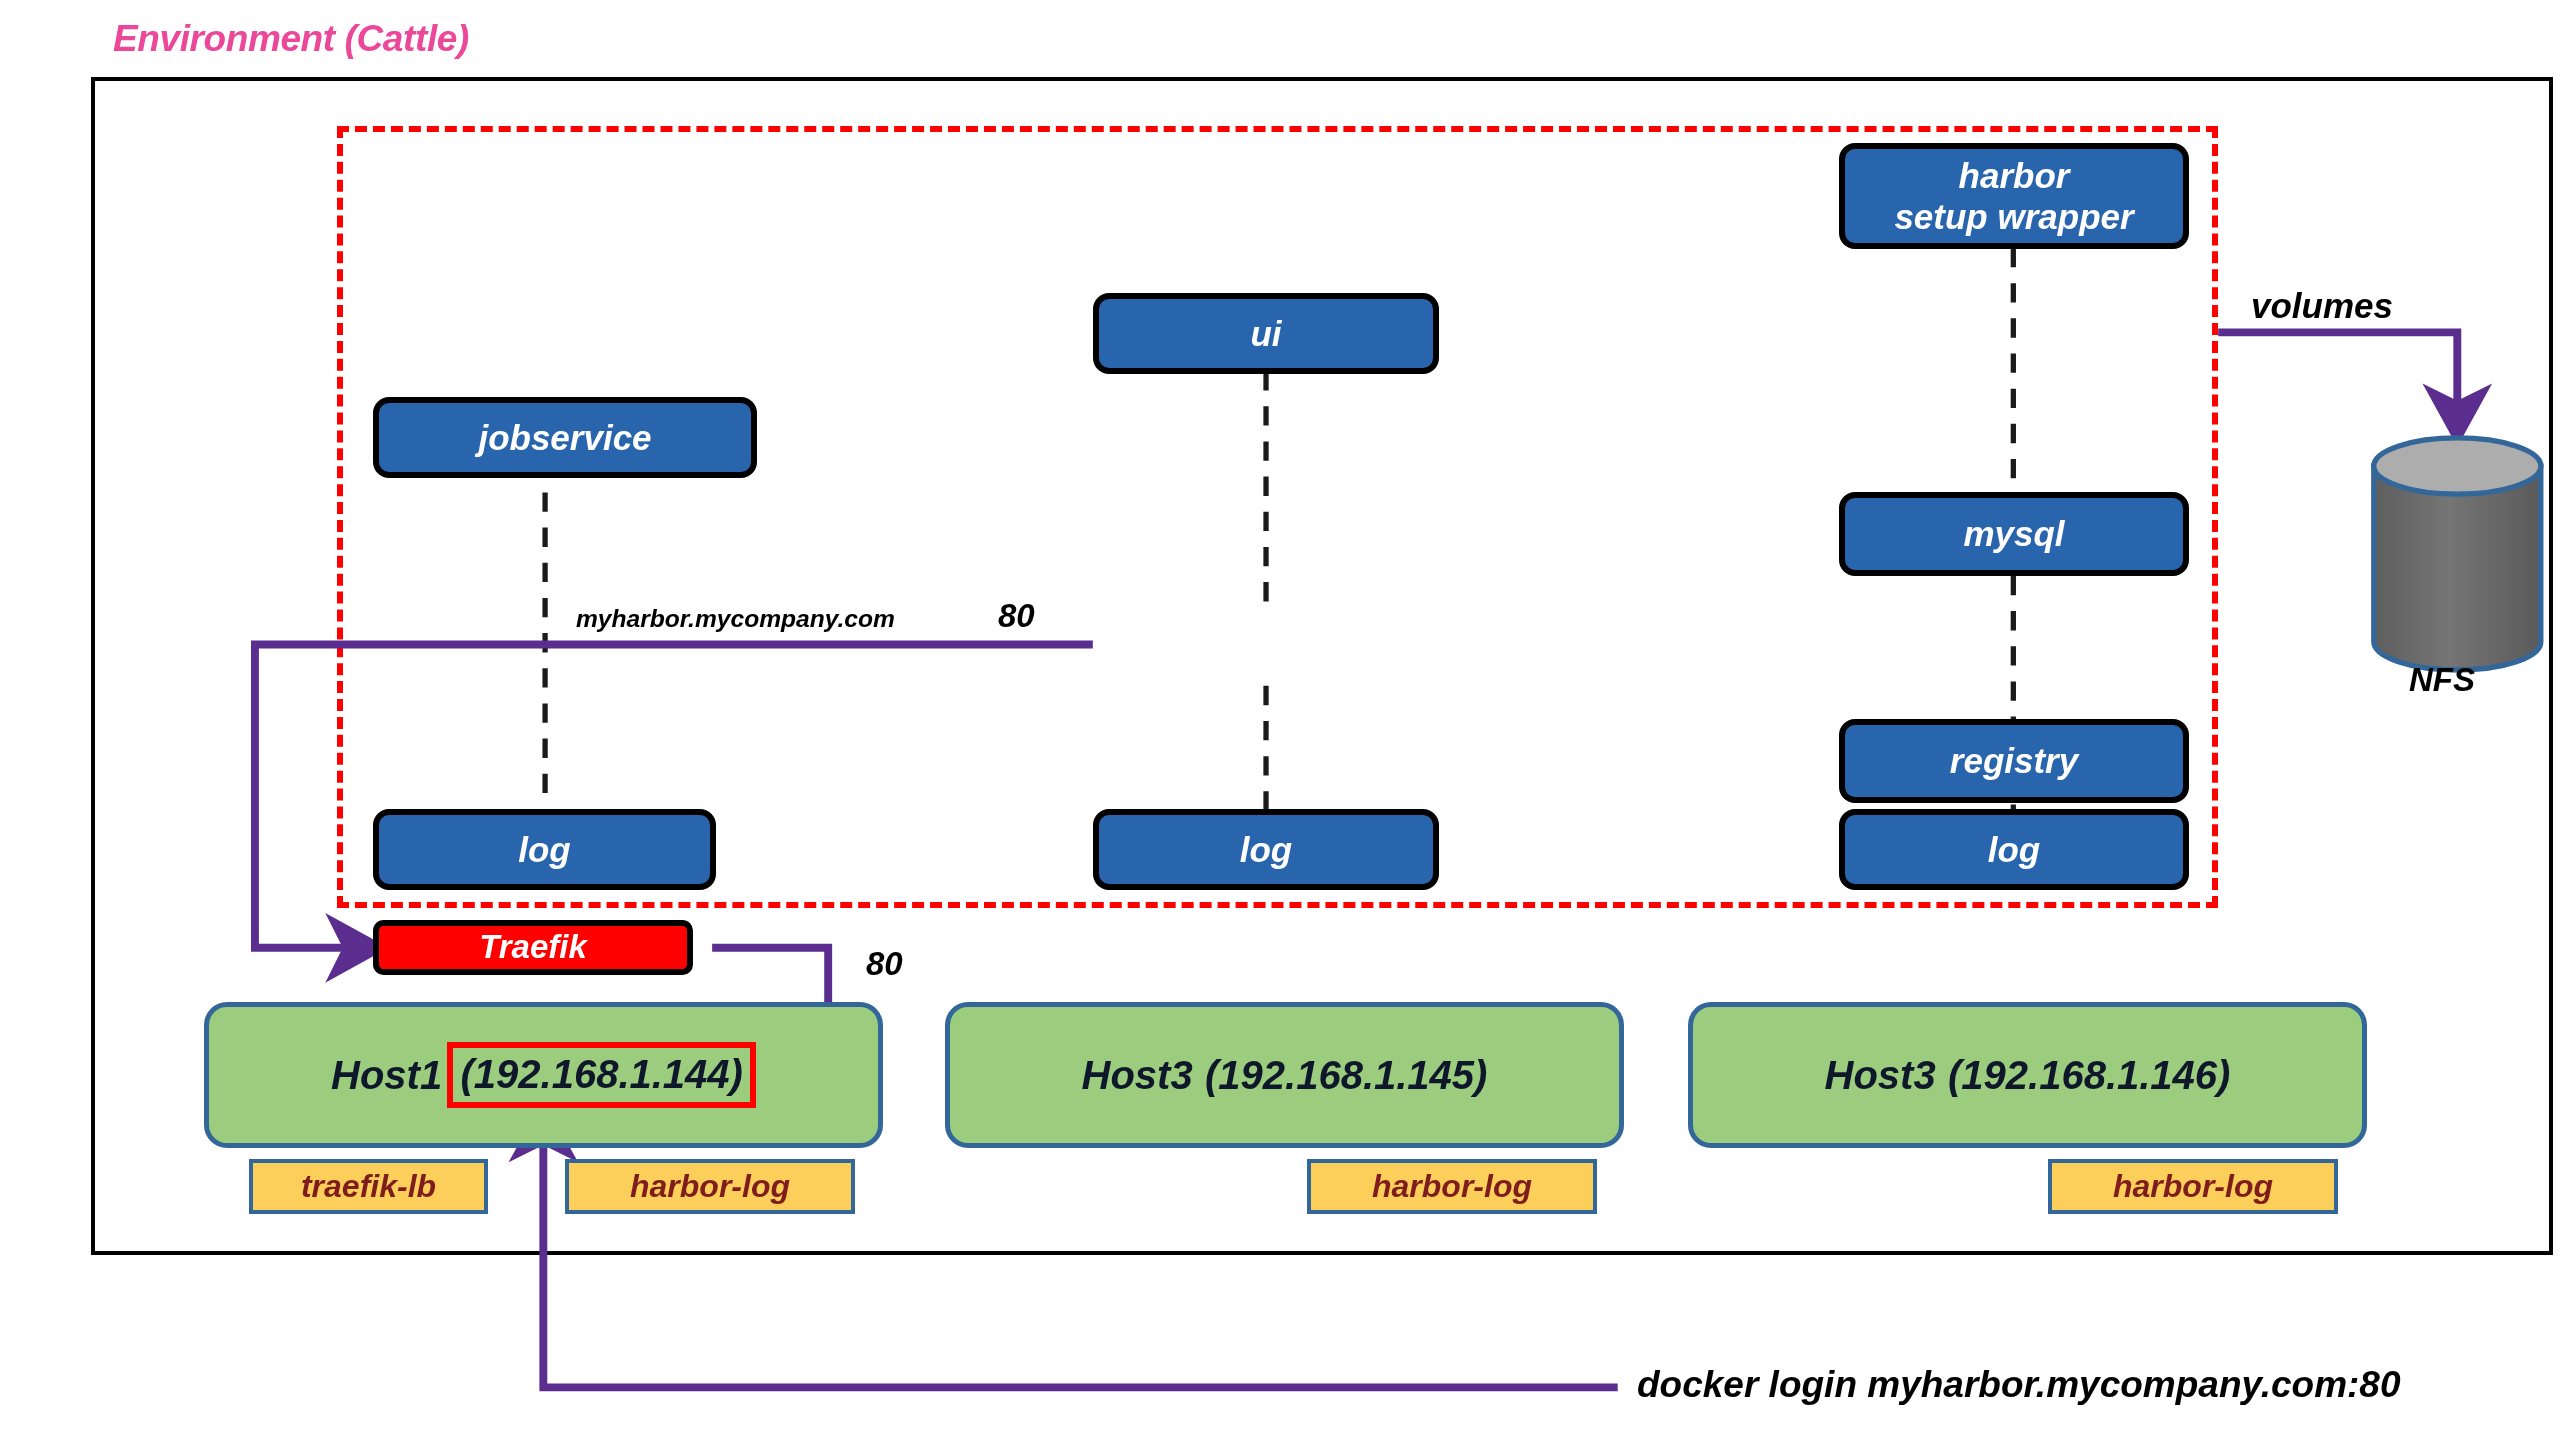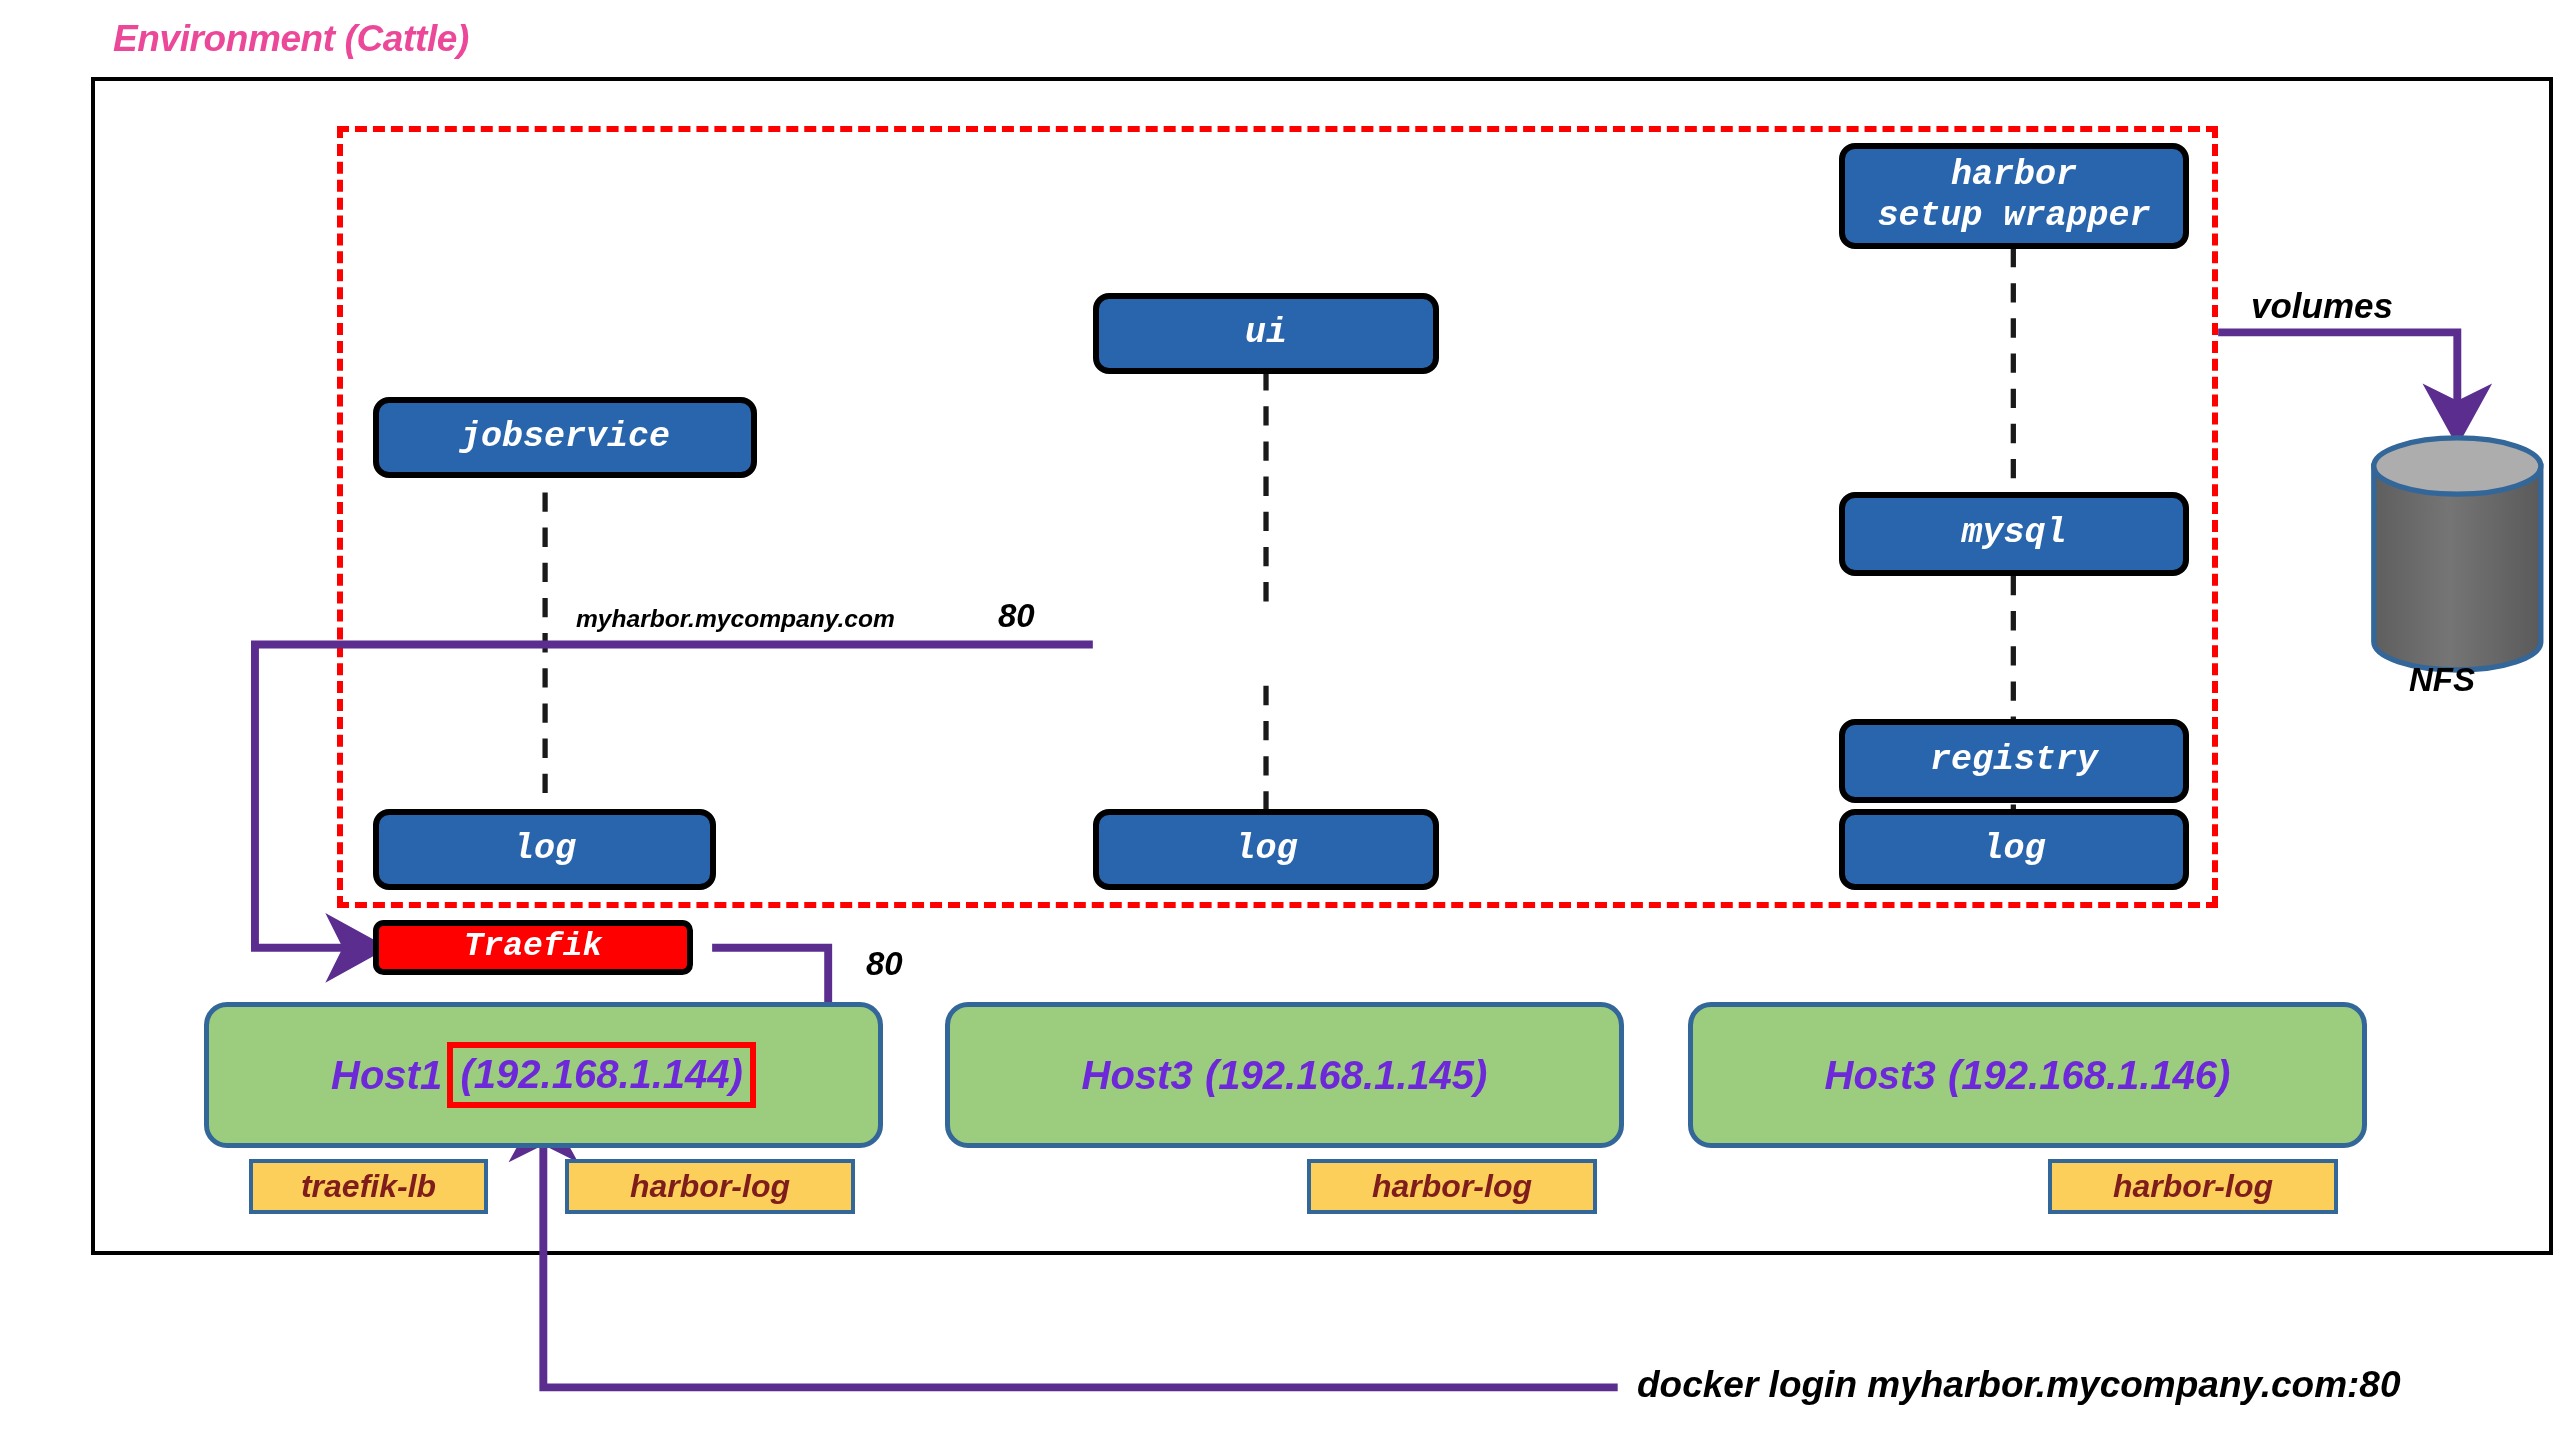--- a/index.html
+++ b/index.html
@@ -53,36 +53,35 @@
     color: #ffffff;
     font-size: 35px;
     font-weight: bold;
     font-style: italic;
     display: flex;
     align-items: center;
     justify-content: center;
     text-align: center;
     line-height: 1.18;
     white-space: pre-line;
-    font-family: Liberation Mono, monospace;
   }
   .node.traefik {
     background: #FF0000;
     border-radius: 10.6px;
     font-size: 33px;
   }
   .host {
     position: absolute;
     background: #9CCC7E;
     border: 5.3px solid #336699;
     border-radius: 23px;
     display: flex;
     align-items: center;
     justify-content: center;
-    color: #6d28d9;
+    color: #0f172a;
     font-size: 40px;
     font-weight: bold;
     font-style: italic;
     white-space: nowrap;
   }
   .hostlabel-plain { display: inline-block; }
   .ip-highlight {
     display: inline-block;
     border: 6.2px solid #FF0000;
     padding: 3.5px 7px 5.3px 7px;

